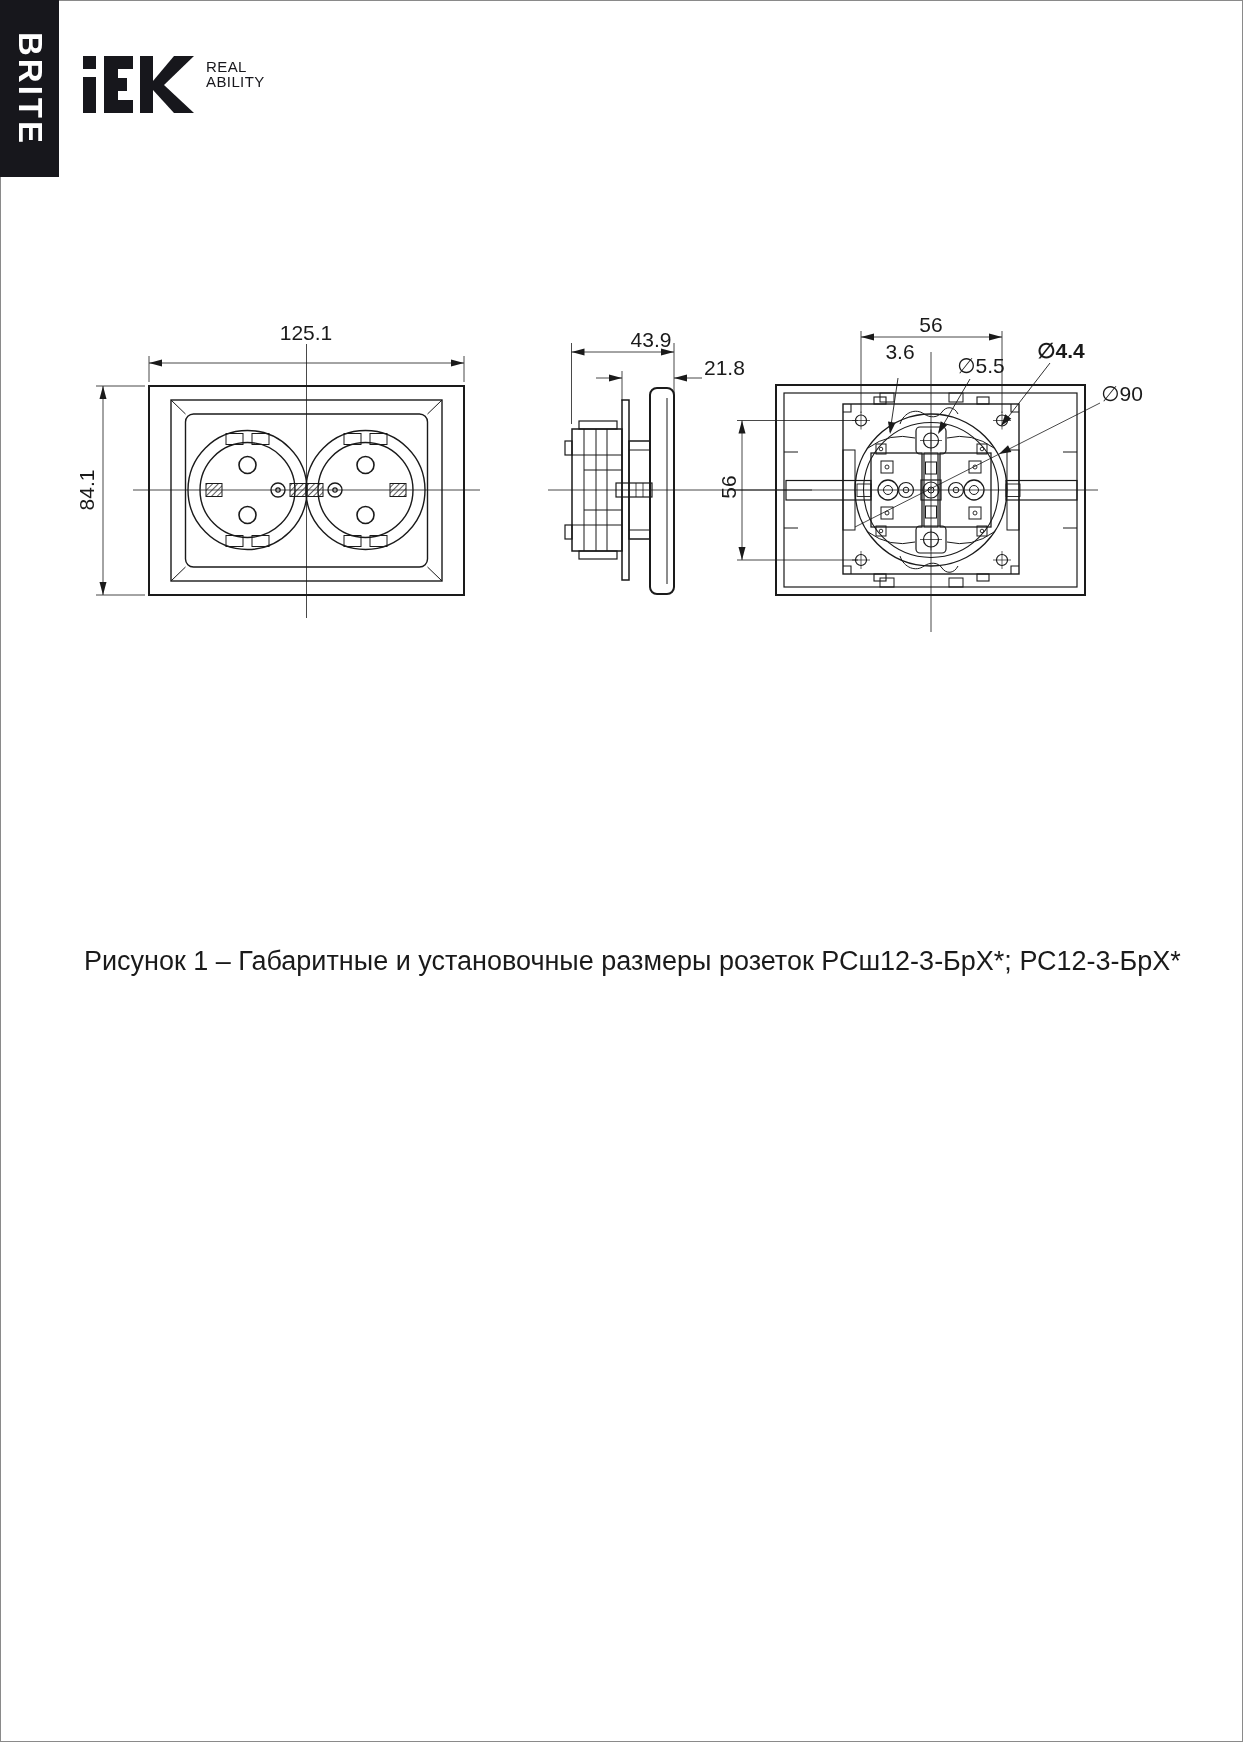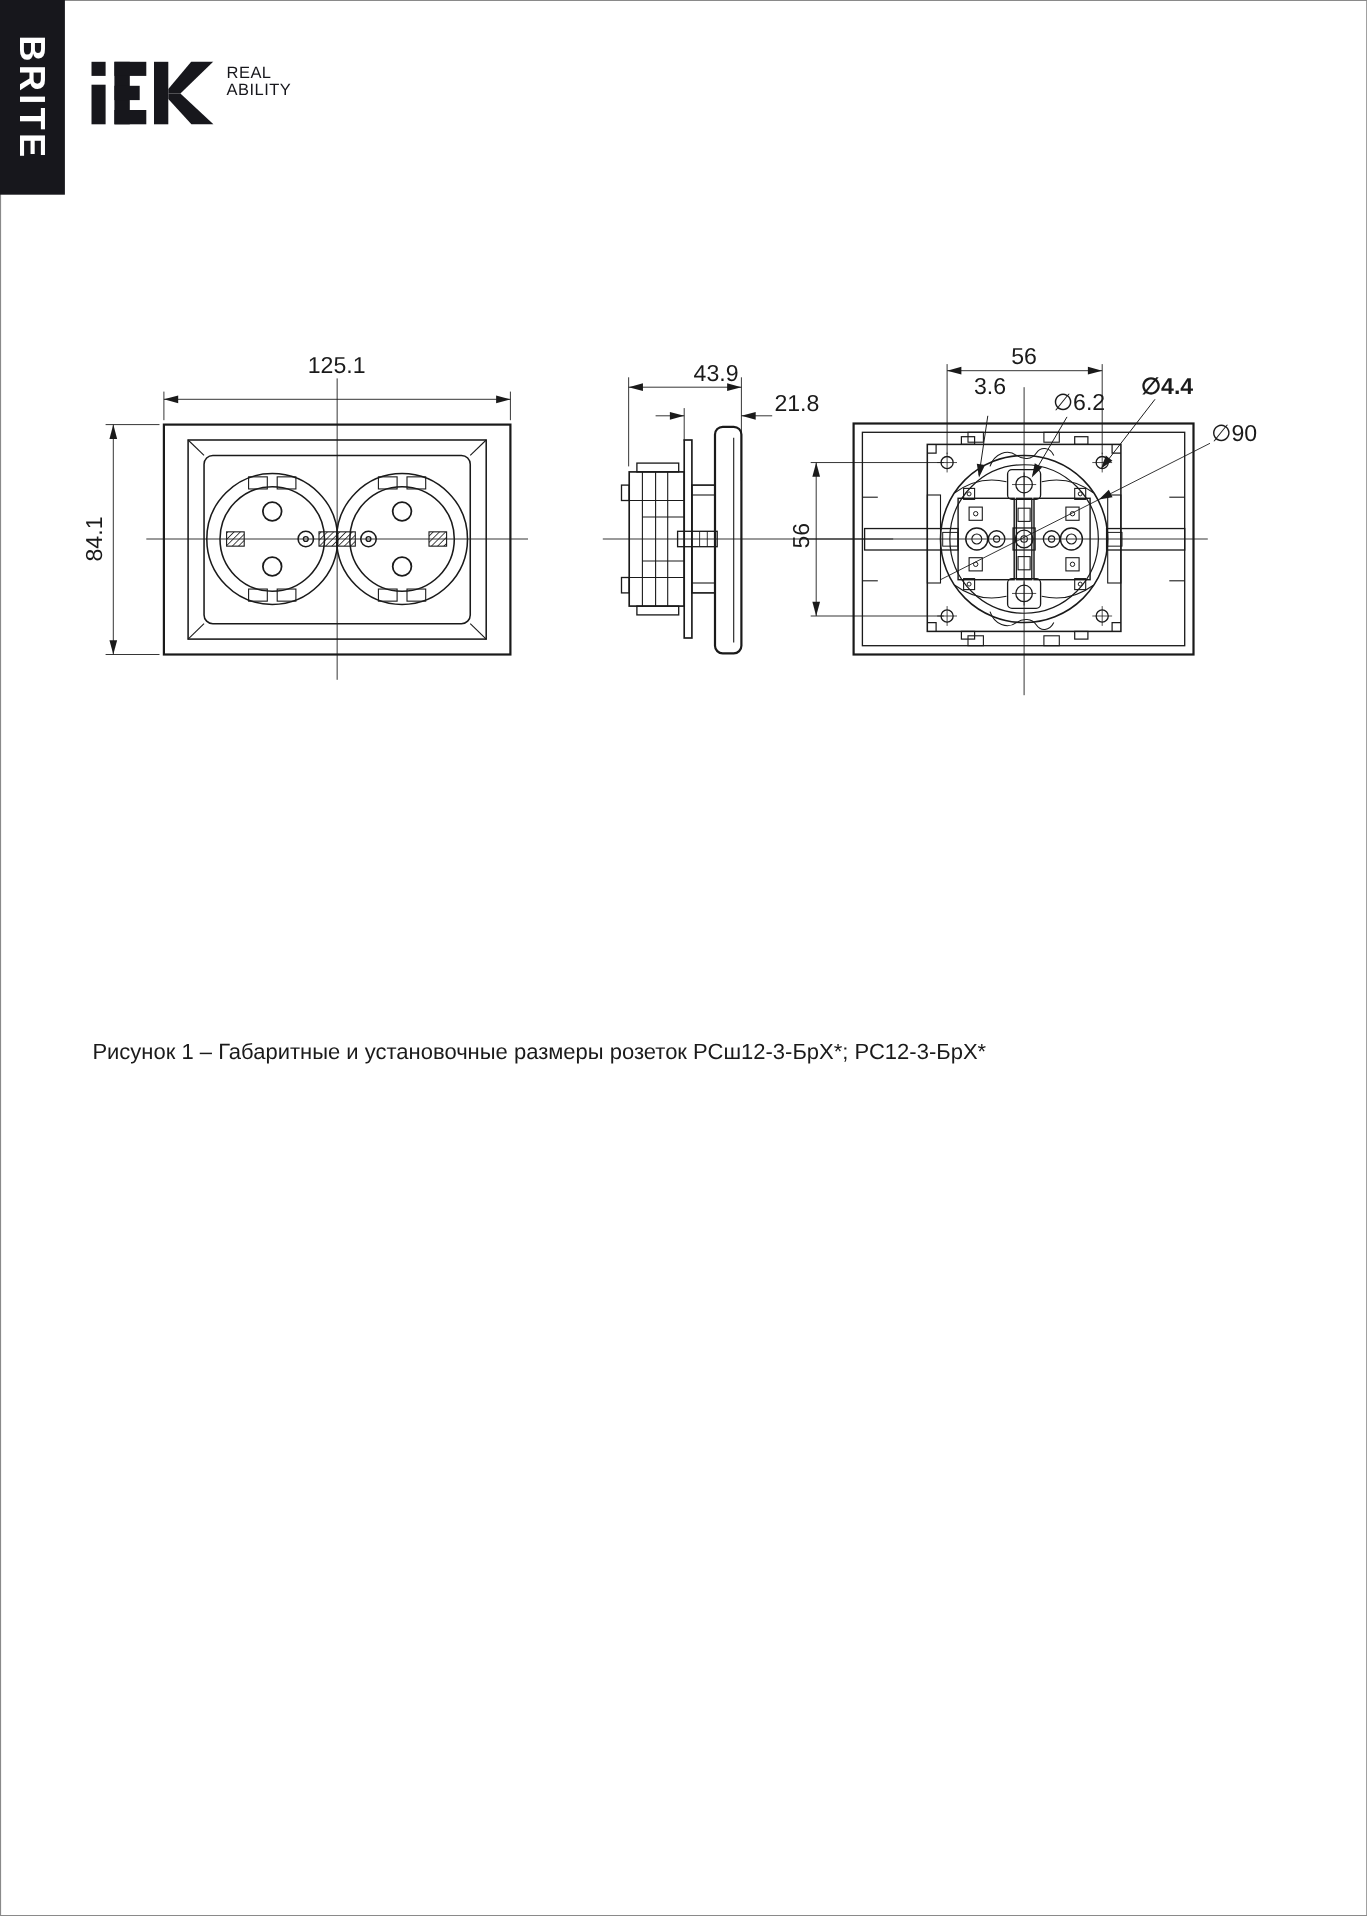--- a/index.html
+++ b/index.html
@@ -27,21 +27,21 @@
   }
   .drawing{position:absolute;left:0;top:0;}
   .dim{
     position:absolute;
     font-size:21px;color:#1a1a1a;white-space:nowrap;
   }
   .dim.center{transform:translateX(-50%);}
   .dim.rot{transform:translate(-50%,-50%) rotate(-90deg);}
   .caption{
     position:absolute;left:84px;top:946px;
-    font-size:20px;color:#1a1a1a;white-space:nowrap;
+    font-size:27px;color:#1a1a1a;white-space:nowrap;
   }
 </style>
 </head>
 <body>
 
 <div class="page">
 
   <div class="brand-bar">
     <span>BRITE</span>
   </div>
@@ -298,19 +298,19 @@
     </g>
   </svg>
 
   <div class="dim center" style="left:306px;top:321px;">125.1</div>
   <div class="dim rot" style="left:87px;top:490px;">84.1</div>
   <div class="dim center" style="left:627px;top:328px;margin-left:24px;">43.9</div>
   <div class="dim" style="left:704px;top:356px;text-align:center;">21.8</div>
   <div class="dim center" style="left:931px;top:313px;">56</div>
   <div class="dim rot" style="left:729px;top:487px;">56</div>
   <div class="dim center" style="left:900px;top:340px;">3.6</div>
-  <div class="dim center" style="left:981px;top:354px;">∅6.2</div>
+  <div class="dim center" style="left:981px;top:354px;">∅5.5</div>
   <div class="dim center" style="left:1061px;top:339px;font-weight:bold;">∅4.4</div>
   <div class="dim center" style="left:1122px;top:382px;">∅90</div>
 
   <div class="caption">Рисунок 1 – Габаритные и установочные размеры розеток РСш12-3-БрХ*; РС12-3-БрХ*</div>
 
 </div>
 
 </body></html>

